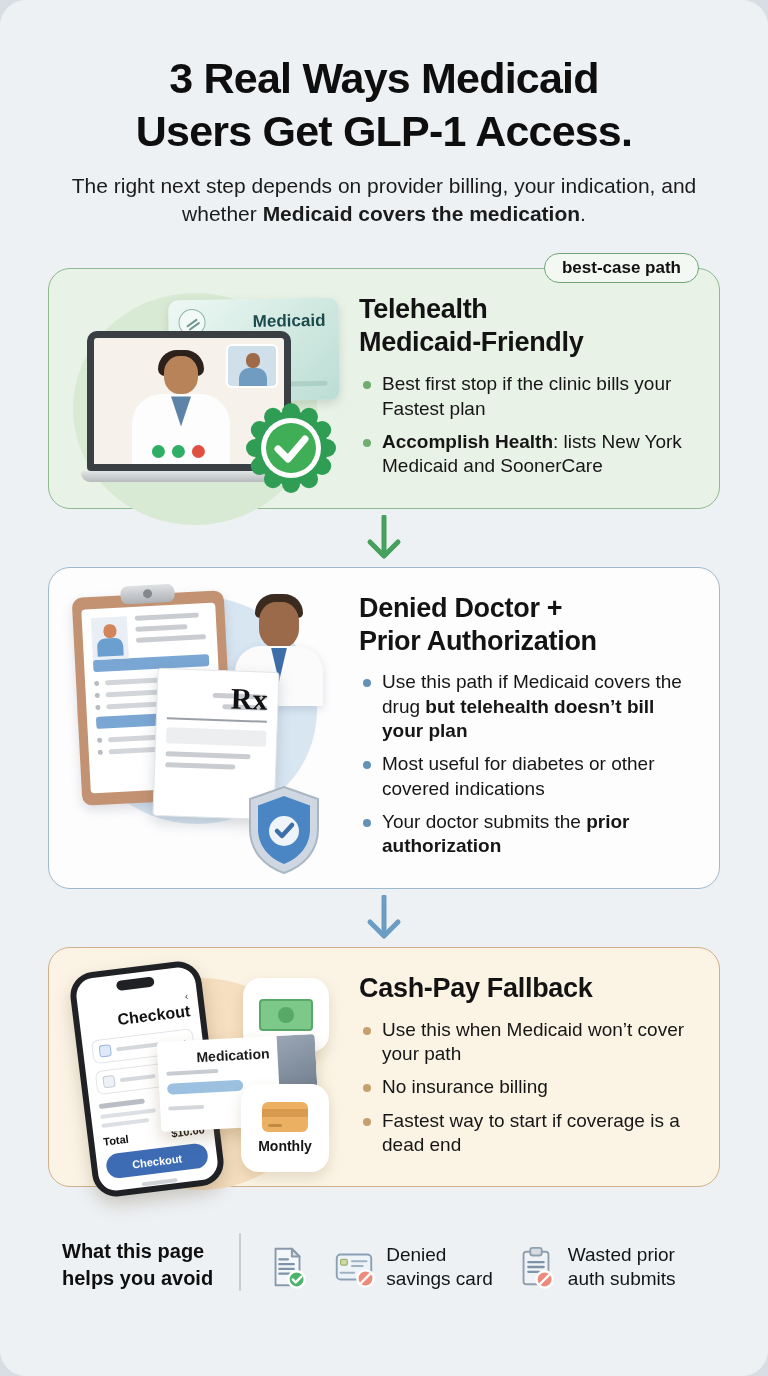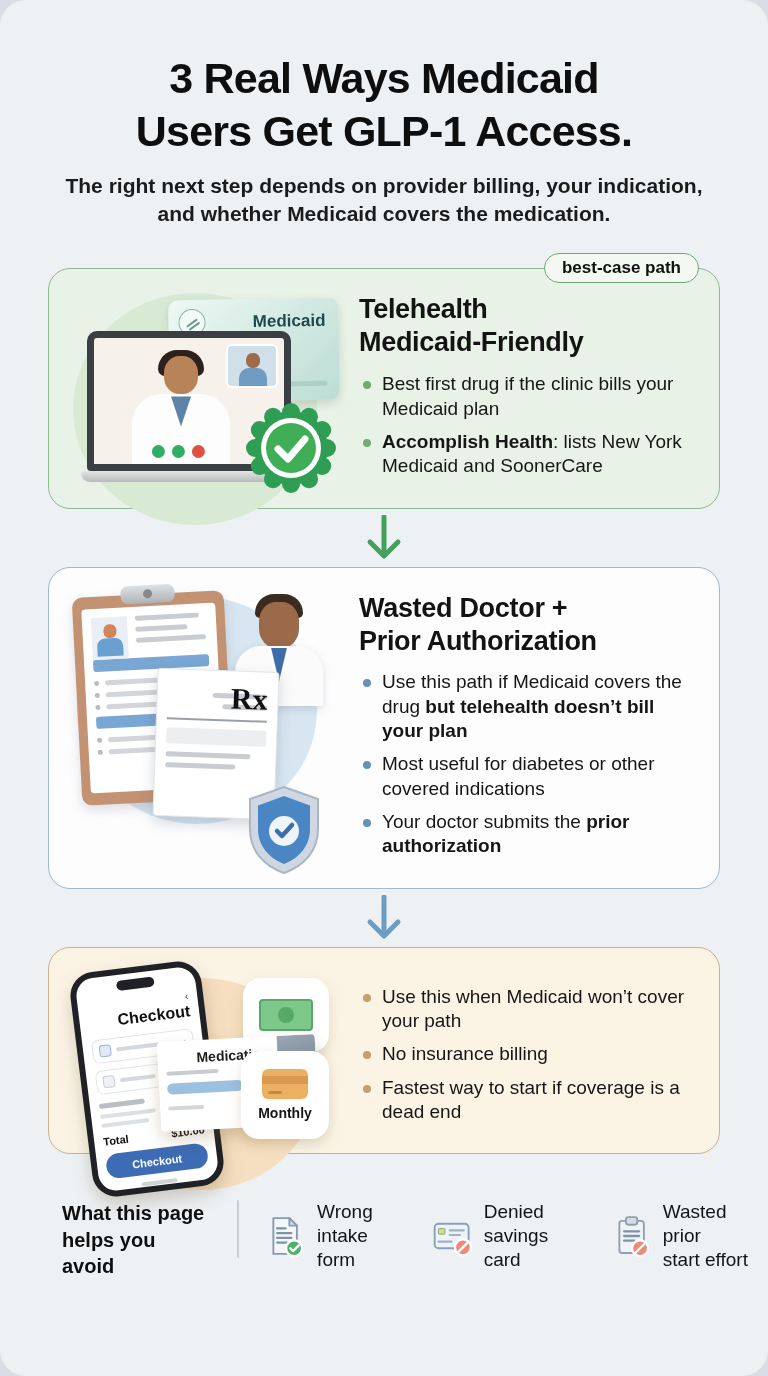--- a/index.html
+++ b/index.html
@@ -18,21 +18,21 @@
   }
   
   .hero { padding-top:52px; text-align:center; }
   .hero h1 {
     font-size:43px; line-height:1.23; font-weight:700;
     letter-spacing:-0.8px; color:#0e0e0e;
   }
   .hero h1 span { display:block; }
   .subtitle {
     margin:14px auto 0; width:640px;
-    font-size:21px; line-height:1.35; color:#1b1b1b;font-weight:bold;
+    font-size:21px; line-height:1.35; color:#1b1b1b;
   }
   
   .card {
     width:672px; margin:0 auto; border-radius:22px;
     display:flex; padding:16px 18px 14px 18px; position:relative;
   }
   .card-green { margin-top:40px; background:#e9f2e6; border:1.5px solid #8fb990; }
   .card-blue  { background:#fdfdfe; border:1.5px solid #9fb9cd; }
   .card-cream { background:#fbf4e5; border:1.5px solid #cfb08a; }
   .badge {
@@ -201,21 +201,21 @@
   .mb-tiny { width:36px; height:4px; background:#d3d6da; border-radius:2px; }
   .mb-side { width:38px; background:linear-gradient(160deg,#9aa6b4 0%,#5d6b7b 100%); }
   .monthly-tile { right:10px; bottom:0px; width:88px; height:88px; gap:6px; }
   .ccard { width:46px; height:30px; background:#ecb063; border-radius:6px; position:relative; }
   .ccard::before { content:""; position:absolute; left:0; top:7px; width:100%; height:8px;
     background:#d89a4e; }
   .ccard::after { content:""; position:absolute; left:6px; bottom:5px; width:14px; height:3px;
     background:#c08a43; border-radius:2px; }
   .tile-label { font-size:14px; font-weight:700; color:#151515; }
   
-  .avoid { display:flex; align-items:flex-start; margin:46px 0 1px 62px; }
+  .avoid { display:flex; align-items:flex-end; margin:46px 0 1px 62px; }
   .avoid-label { font-size:20px; font-weight:700; line-height:1.32; color:#0f0f0f; }
   .avoid-label span { display:block; }
   .v-divider { width:2px; height:58px; background:#c8cdd2; border-radius:1px; margin:0 24px 0 26px; }
   .avoid-items { display:flex; align-items:center; gap:20px; }
   .avoid-item { display:flex; align-items:center; gap:9px; }
   .avoid-text { font-size:19px; line-height:1.26; color:#141414; }
   .avoid-text span { display:block; }
 </style>
 </head>
 <body>
@@ -279,21 +279,21 @@
           <path d="M33 47 L43 57 L60 37" fill="none" stroke="#ffffff" stroke-width="7" stroke-linecap="round" stroke-linejoin="round"></path>
         </svg>
       </div>
     </div>
     <div class="card-body">
       <h2>
         <span>Telehealth</span>
         <span>Medicaid-Friendly</span>
       </h2>
       <ul class="bullets">
-        <li><span>Best first drug if the clinic bills your Medicaid plan</span><strong></strong><span></span></li>
+        <li><span>Best first stop if the clinic bills your Fastest plan</span><strong></strong><span></span></li>
         <li><span></span><strong>Accomplish Health</strong><span>: lists New York Medicaid and SoonerCare</span></li>
       </ul>
     </div>
   </section>
 
   <div class="arrow">
     <svg width="42" height="46" viewBox="0 0 42 46">
       <path d="M21 2 V40" stroke="#45a05e" stroke-width="5" stroke-linecap="round" fill="none"></path>
       <path d="M7 27 L21 41 L35 27" stroke="#45a05e" stroke-width="5" stroke-linecap="round" stroke-linejoin="round" fill="none"></path>
     </svg>
@@ -357,21 +357,21 @@
         <svg width="82" height="92" viewBox="0 0 82 92">
           <path d="M41 3 L75 15 V45 C75 67 61 82 41 89 C21 82 7 67 7 45 V15 Z" fill="#cfd8e2" stroke="#aab6c2" stroke-width="2"></path>
           <path d="M41 12 L67 21.5 V45 C67 62 56 74 41 80 C26 74 15 62 15 45 V21.5 Z" fill="#4a86c4"></path>
           <circle cx="41" cy="47" r="15" fill="#eef4fa"></circle>
           <path d="M34 47 L39 52 L49 41" fill="none" stroke="#3c6ea8" stroke-width="4.5" stroke-linecap="round" stroke-linejoin="round"></path>
         </svg>
       </div>
     </div>
     <div class="card-body">
       <h2>
-        <span>Wasted Doctor +</span>
+        <span>Denied Doctor +</span>
         <span>Prior Authorization</span>
       </h2>
       <ul class="bullets">
         <li><span>Use this path if Medicaid covers the drug </span><strong>but telehealth doesn’t bill your plan</strong><span></span></li>
         <li><span>Most useful for diabetes or other covered indications</span><strong></strong><span></span></li>
         <li><span>Your doctor submits the </span><strong>prior authorization</strong><span></span></li>
       </ul>
     </div>
   </section>
 
@@ -421,20 +421,23 @@
           <div class="mb-tiny"></div>
         </div>
         <div class="mb-side"></div>
       </div>
       <div class="tile monthly-tile">
         <div class="ccard"></div>
         <div class="tile-label">Monthly</div>
       </div>
     </div>
     <div class="card-body">
+      <h2>
+        <span>Cash-Pay Fallback</span>
+      </h2>
       <ul class="bullets">
         <li><span>Use this when Medicaid won’t cover your path</span><strong></strong><span></span></li>
         <li><span>No insurance billing</span><strong></strong><span></span></li>
         <li><span>Fastest way to start if coverage is a dead end</span><strong></strong><span></span></li>
       </ul>
     </div>
   </section>
 
   <footer class="avoid">
     <div class="avoid-label">
@@ -450,24 +453,20 @@
           <path d="M28 5 l8 8 h-8 z" fill="#d7dfe8" stroke="#8b9aab" stroke-width="2" stroke-linejoin="round"></path>
           <g stroke="#7e93a8" stroke-width="2.4" stroke-linecap="round">
             <line x1="15" y1="16" x2="24" y2="16"></line>
             <line x1="15" y1="21" x2="30" y2="21"></line>
             <line x1="15" y1="26" x2="30" y2="26"></line>
             <line x1="15" y1="31" x2="26" y2="31"></line>
           </g>
           <circle cx="33" cy="37" r="8.5" fill="#4db36a" stroke="#ffffff" stroke-width="2.5"></circle>
           <path d="M29 37 l3 3 l6 -6" fill="none" stroke="#ffffff" stroke-width="2.5" stroke-linecap="round" stroke-linejoin="round"></path>
         </svg>
-        <div class="avoid-text">
-          <span>Wrong</span>
-            <span>intake form</span>
-        </div>
       </div>
 
       <div class="avoid-item">
         <svg width="46" height="46" viewBox="0 0 48 48">
           <rect x="6" y="11" width="36" height="26" rx="4" fill="#eef3f8" stroke="#8aa0b5" stroke-width="2"></rect>
           <rect x="10" y="16" width="7" height="6" rx="1.5" fill="#cfdba4" stroke="#9ab06e" stroke-width="1.2"></rect>
           <g stroke="#9fb2c4" stroke-width="2.2" stroke-linecap="round">
             <line x1="22" y1="18" x2="37" y2="18"></line>
             <line x1="22" y1="23" x2="33" y2="23"></line>
             <line x1="10" y1="30" x2="24" y2="30"></line>
@@ -488,20 +487,20 @@
           <g stroke="#7e93a8" stroke-width="2.4" stroke-linecap="round">
             <line x1="16" y1="19" x2="32" y2="19"></line>
             <line x1="16" y1="24" x2="32" y2="24"></line>
             <line x1="16" y1="29" x2="27" y2="29"></line>
           </g>
           <circle cx="33" cy="37" r="8.5" fill="#ec8b7b" stroke="#ffffff" stroke-width="2.5"></circle>
           <line x1="28.5" y1="41.5" x2="37.5" y2="32.5" stroke="#ffffff" stroke-width="2.5" stroke-linecap="round"></line>
         </svg>
         <div class="avoid-text">
           <span>Wasted prior</span>
-            <span>start effort</span>
+            <span>auth submits</span>
         </div>
       </div>
 
     </div>
   </footer>
 
 </div>
 
 </body></html>

